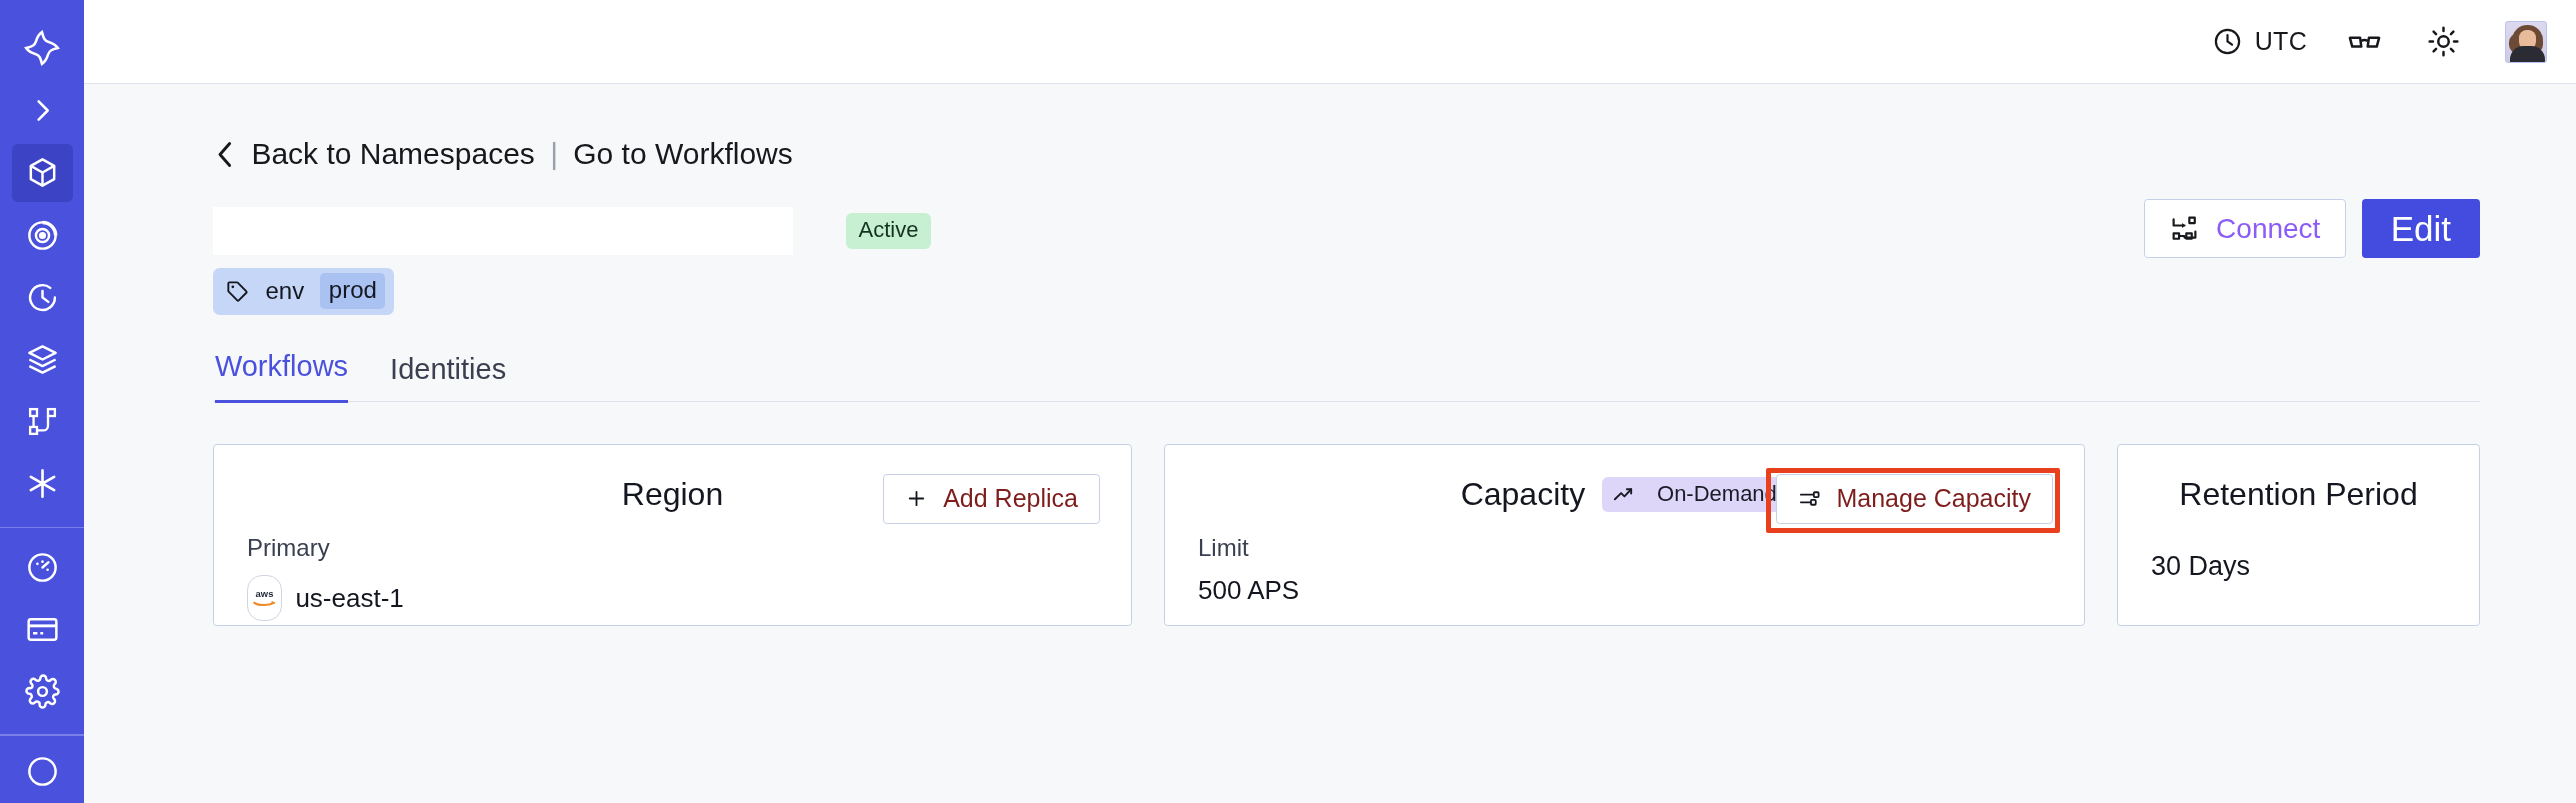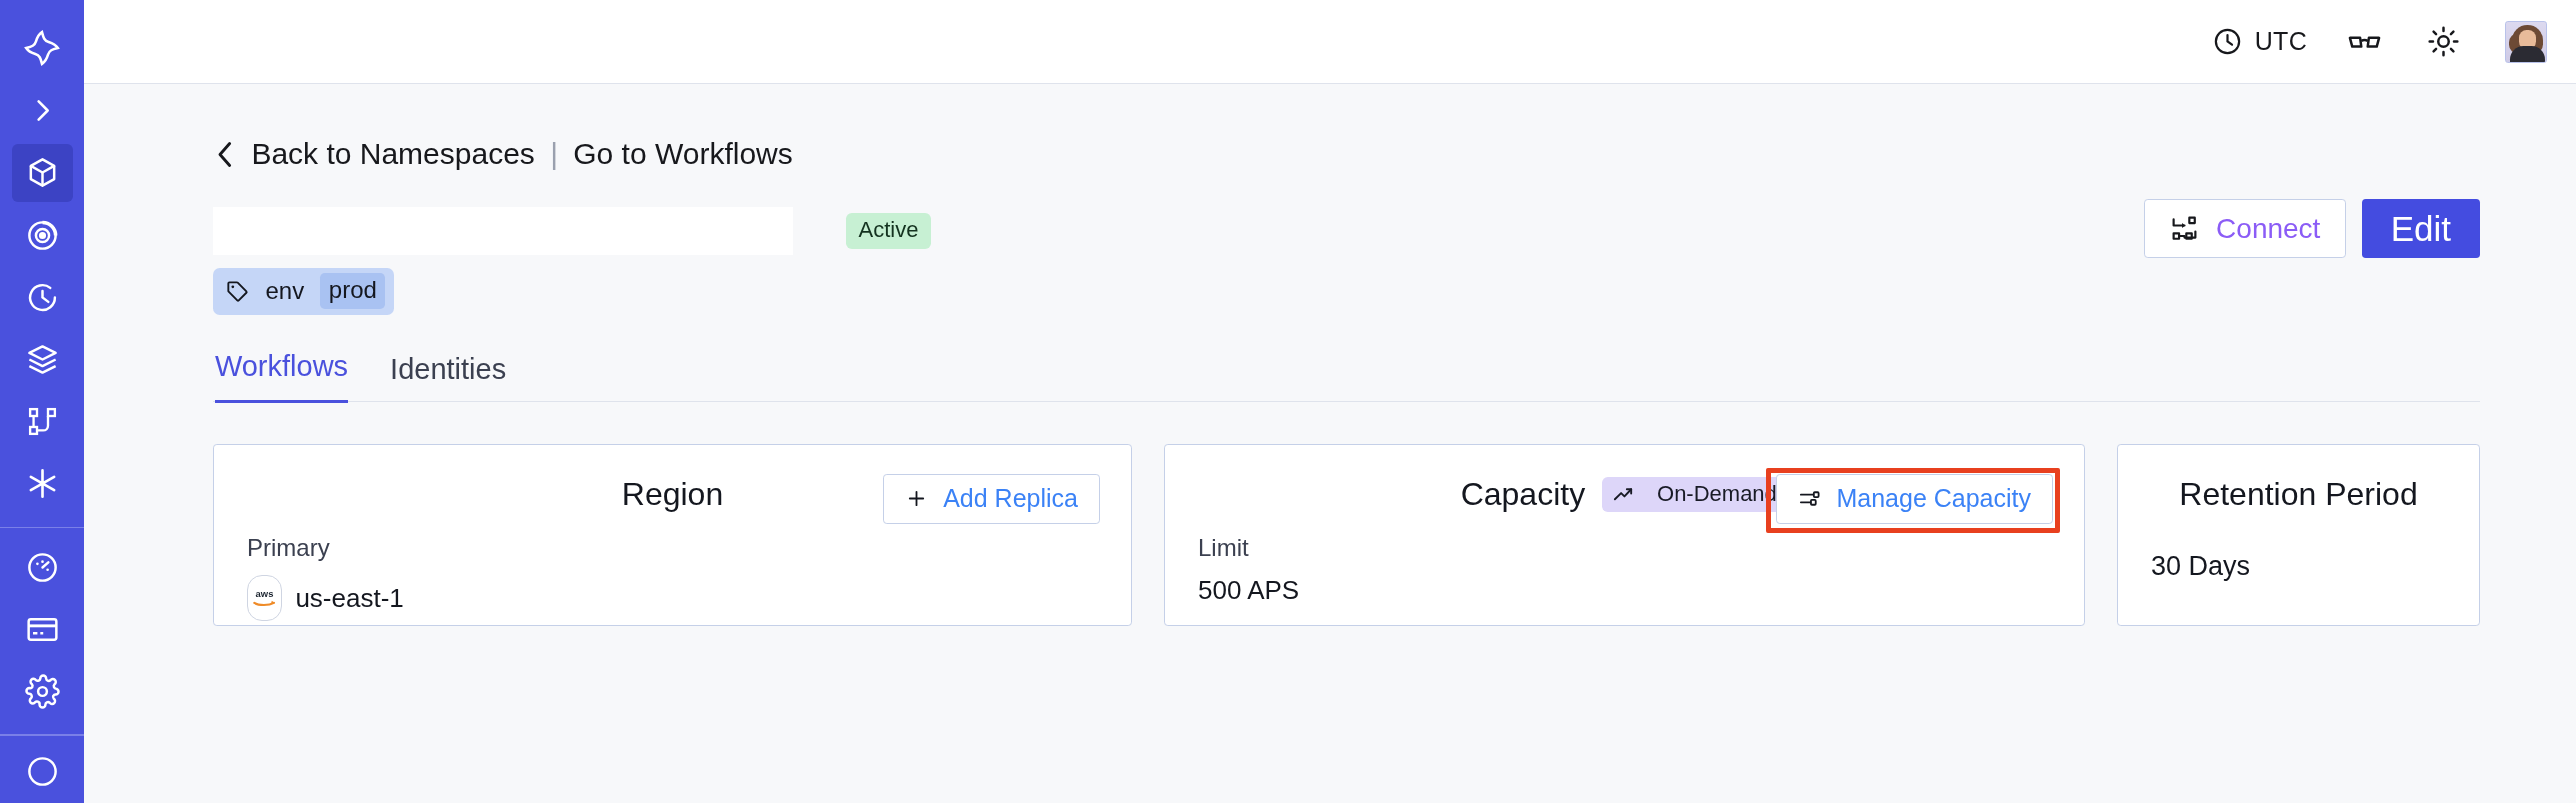--- a/index.html
+++ b/index.html
@@ -136,21 +136,21 @@
   .card-title { font-size: 32px; color: #14171f; font-weight: 400; }
   .badge-ondemand {
     display: flex; align-items: center; gap: 22px;
     background: #ddd6f9; color: #191b26; font-size: 22px;
     padding: 5.8px 11.5px 6.7px 9.6px; border-radius: 5.8px; line-height: 1;
   }
   .card-btn {
     position: absolute; right: 31px; top: 29px;
     display: flex; align-items: center; gap: 15.3px;
     background: #ffffff; border: 1.9px solid #c5d0e8; border-radius: 3.8px;
-    height: 50px; padding: 12px 21px; font-size: 25px; color: #3b82f6;
+    height: 50px; padding: 12px 21px; font-size: 25px; color: #7f1d1d;
     cursor: pointer;
   }
   .card-sub { font-size: 24px; color: #3b4050; margin-top: 21px; }
   .card-val { font-size: 26px; color: #14171f; margin-top: 13.4px;
               display: flex; align-items: center; gap: 13.4px; }
   .card-val-big { font-size: 27px; color: #14171f; margin-top: 38px; }
 
   .aws-logo {
     width: 35px; height: 46px; border: 1px solid #cfd5e2; border-radius: 15px;
     background: #ffffff; display: flex; align-items: center; justify-content: center;

